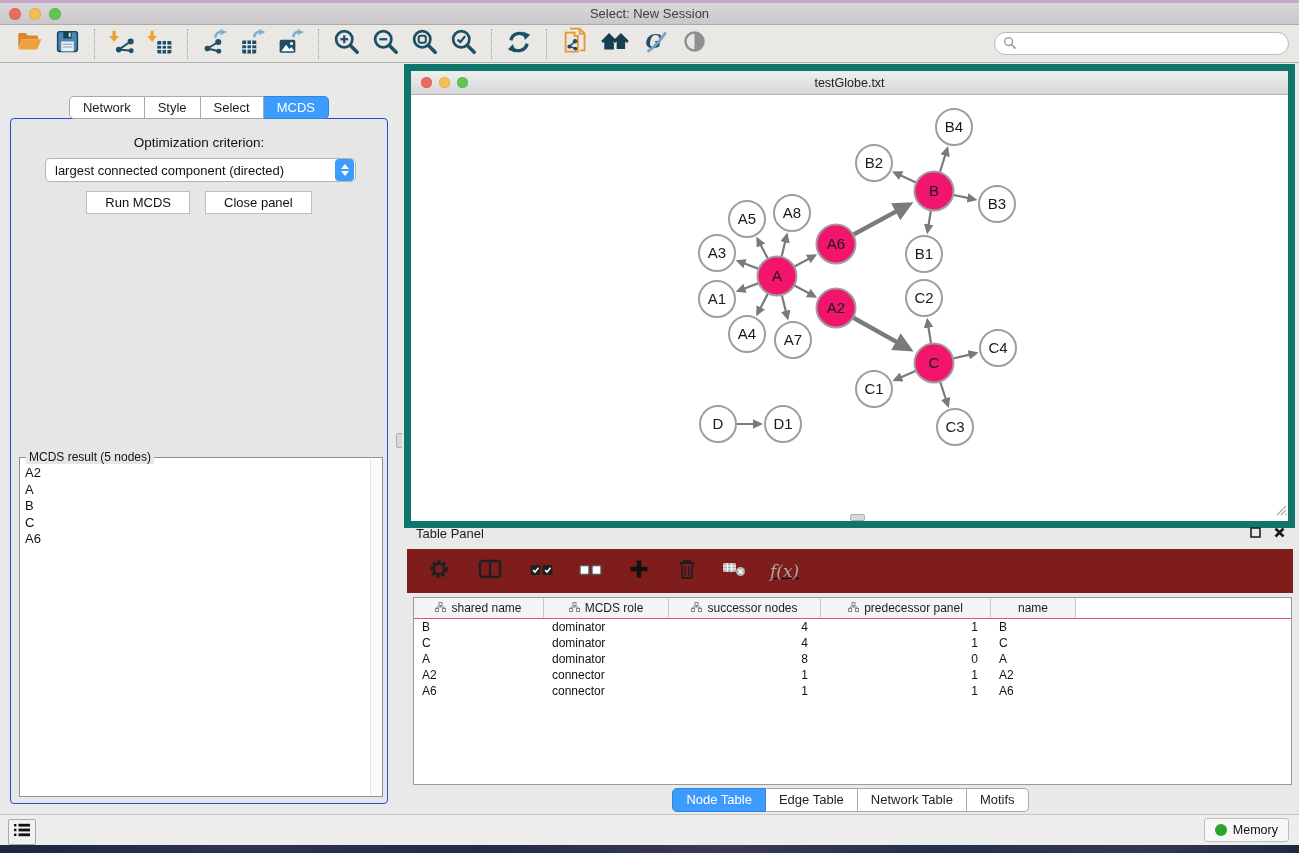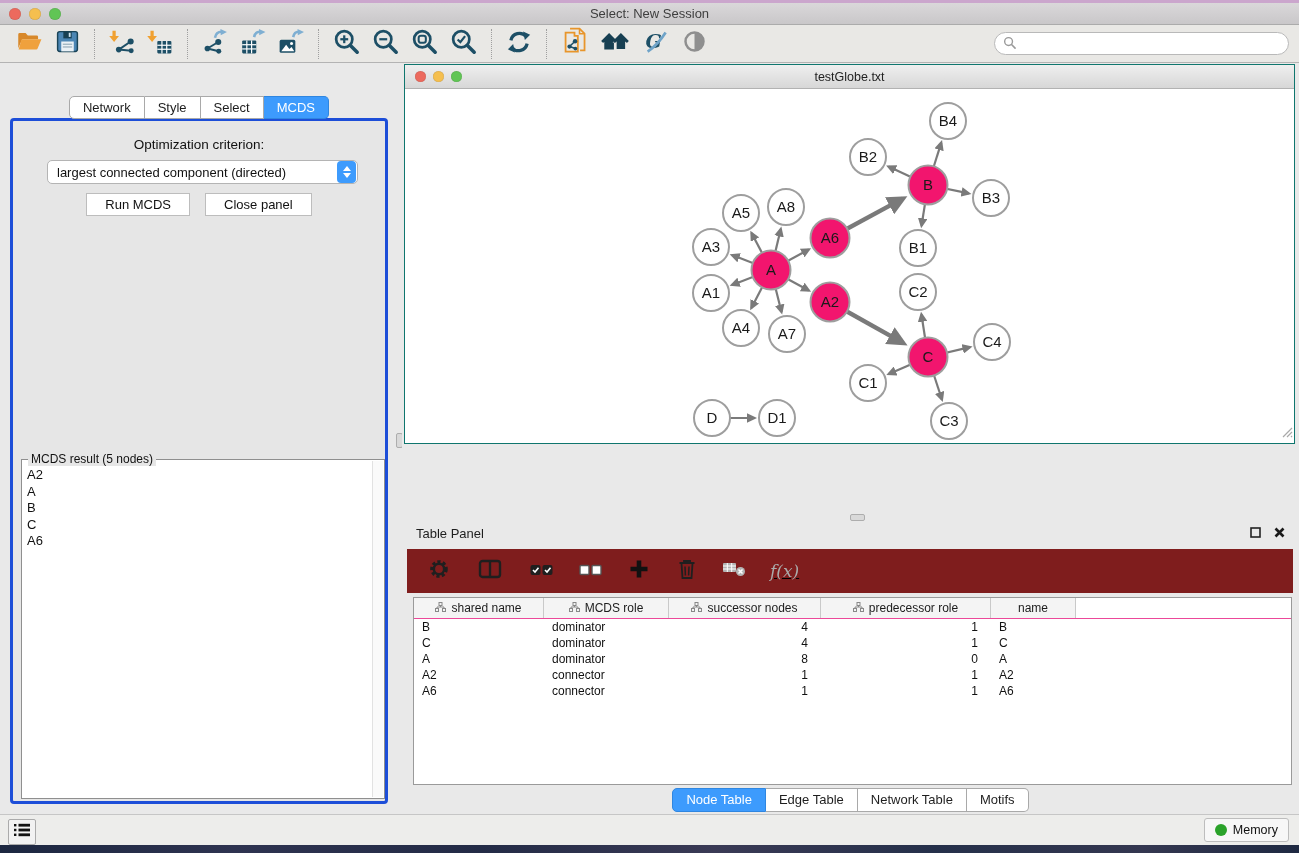--- a/index.html
+++ b/index.html
@@ -37,40 +37,40 @@
   .cp-title { font-size:13px; color:#1E1E1E; }
   .panel-btns { margin-left:auto; display:flex; gap:13px; align-items:center; }
   .cp-tabs { position:absolute; top:33px; left:0; width:100%; height:23px; display:flex; justify-content:center; z-index:2; }
   .seg { display:flex; }
   .seg .tab { font-size:13px; color:#1E1E1E; background:#fff; border:1px solid #A9A9A9; border-left-width:0;
     padding:3px 13px 4px; line-height:15px; }
   .seg .tab:first-child { border-left-width:1px; border-radius:5px 0 0 5px; }
   .seg .tab:last-child { border-radius:0 5px 5px 0; }
   .seg .tab.active { background:var(--accent); border-color:#2F86E0; color:#fff; }
   .cp-content { position:absolute; top:55px; left:8px; right:8px; bottom:10px; background:#E6E6E6;
-    border:3px solid #1d4ed8; border-radius:4px; z-index:1; }
+    border:1px solid #1d4ed8; border-radius:4px; z-index:1; }
   .opt-label { position:absolute; top:16px; left:0; width:100%; text-align:center; font-size:13.5px; color:#111; }
   .dropdown { position:absolute; top:39px; left:34px; width:311px; height:24px; background:#fff;
     border:1px solid #B4B4B4; border-radius:5px; display:flex; align-items:center; }
   .dropdown .dd-text { flex:1; font-size:13px; color:#111; padding-left:9px; white-space:nowrap; overflow:hidden; }
   .dd-stepper { width:19px; height:22px; background:var(--accent); border-radius:4px; margin-right:1px;
     display:flex; flex-direction:column; align-items:center; justify-content:center; gap:2px; }
   .dd-stepper .up { width:0;height:0;border-left:4px solid transparent;border-right:4px solid transparent;border-bottom:5px solid #fff; }
   .dd-stepper .down { width:0;height:0;border-left:4px solid transparent;border-right:4px solid transparent;border-top:5px solid #fff; }
   .cp-buttons { position:absolute; top:72px; left:0; width:100%; display:flex; justify-content:center; gap:15px; }
   .mac-btn { height:23px; background:#fff; border:1px solid #BDBDBD; border-radius:0; font-size:13px;
     color:#111; padding:0 18px; display:flex; align-items:center; }
   .result-box { position:absolute; top:338px; left:8px; width:364px; height:340px; background:#fff; border:1px solid #8F8F8F; }
   .result-legend { position:absolute; top:-8px; left:6px; background:#E6E6E6; font-size:12px; color:#111; padding:0 3px; }
   .result-list { position:absolute; inset:1px 13px 1px 1px; padding:6px 3px 0 4px; font-size:13px; color:#111; line-height:16.5px; overflow:hidden; }
   .result-scroll { position:absolute; top:1px; right:1px; bottom:1px; width:11px; background:#FAFAFA; border-left:1px solid #E2E2E2; }
 
   
-  .net-window { position:absolute; left:2px; top:1px; right:4px; height:380px; background:#fff;
-    border:1px solid #0f766e; }
+  .net-window { position:absolute; left:2px; top:1px; right:4px; height:464px; background:#fff;
+    border:7px solid #0f766e; }
   .net-titlebar { position:absolute; left:0; top:0; right:0; height:24px;
     background:linear-gradient(#EFEFEF,#D7D7D7); border-bottom:1px solid #B2B2B2; display:flex; align-items:center; }
   .net-traffic { display:flex; gap:7px; margin-left:10px; }
   .tl.sm { width:11px; height:11px; }
   .net-title { position:absolute; left:0; right:0; text-align:center; font-size:12.5px; color:#222; }
   .net-canvas { position:absolute; left:0; top:24px; right:0; bottom:0; background:#fff; overflow:hidden; }
   .net-canvas svg { position:absolute; left:0; top:0; }
   .corner-grip { position:absolute; right:1px; bottom:1px; }
   .h-divider { position:absolute; left:0; right:0; top:450px; height:8px; }
   .h-grip { position:absolute; left:448px; top:1px; width:15px; height:7px; background:#D9D9D9; border:1px solid #ADADAD; border-radius:2px; }
@@ -572,21 +572,21 @@
                   </svg></span>
                 <span>successor nodes</span>
               </div>
               <div class="dt-hcell" style="width: 170px;">
                 <span><svg width="11" height="10" viewBox="0 0 11 10">
                     <rect x="4" y="0.5" width="3" height="3" fill="none" stroke="#888" stroke-width="1"></rect>
                     <rect x="0.5" y="6.5" width="3" height="3" fill="none" stroke="#888" stroke-width="1"></rect>
                     <rect x="7.5" y="6.5" width="3" height="3" fill="none" stroke="#888" stroke-width="1"></rect>
                     <path d="M5.5 3.5 V5 M2 6.5 V5 H9 V6.5" stroke="#888" stroke-width="1" fill="none"></path>
                   </svg></span>
-                <span>predecessor role</span>
+                <span>predecessor panel</span>
               </div>
               <div class="dt-hcell" style="width: 85px;">
                 <span>name</span>
               </div>
             </div>
           <div id="dt-body">
               <div class="dt-row">
                 <div class="dt-cell" style="width: 130px;">B</div>
                 <div class="dt-cell" style="width: 125px;">dominator</div>
                 <div class="dt-cell num" style="width: 152px;">4</div>

